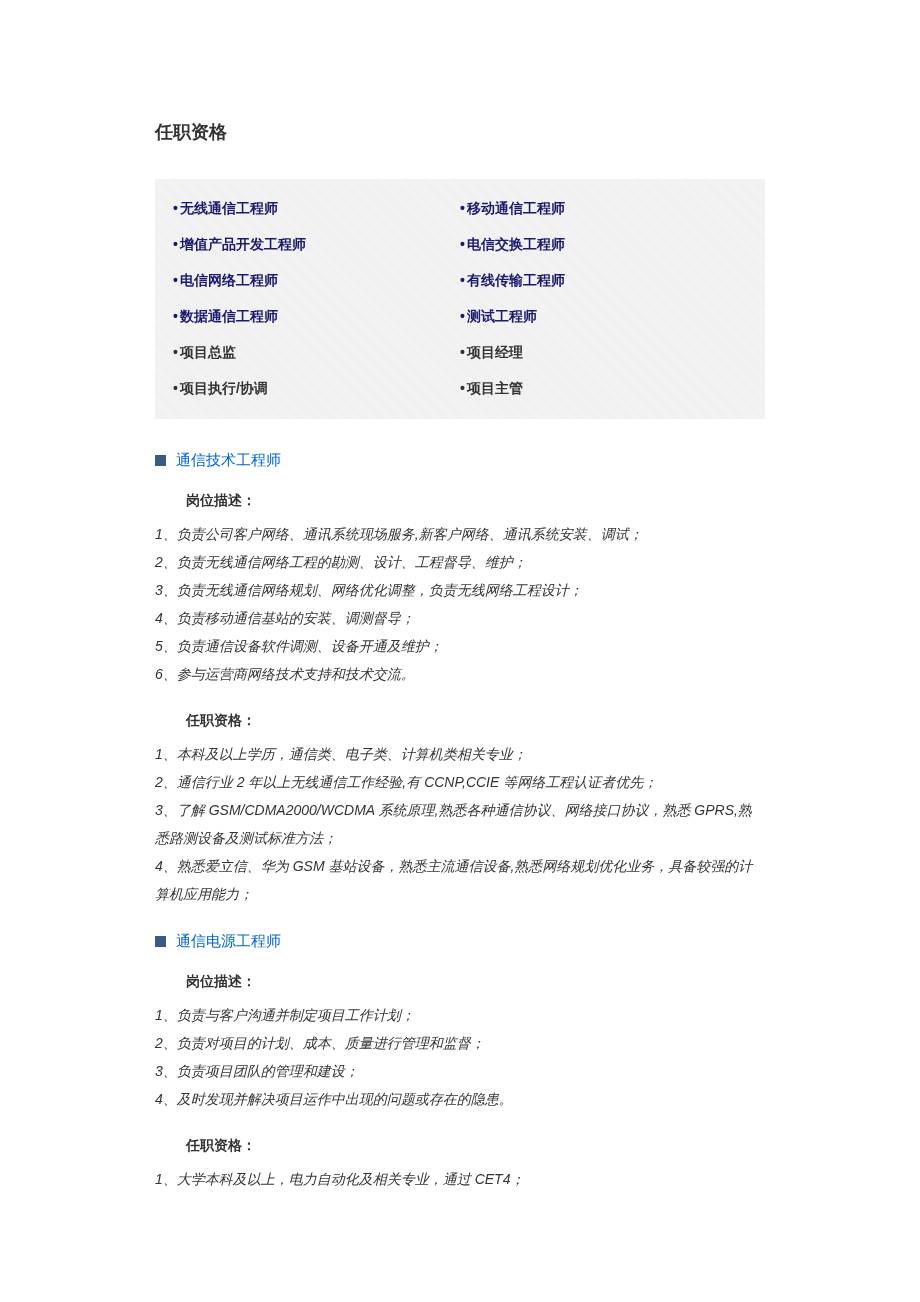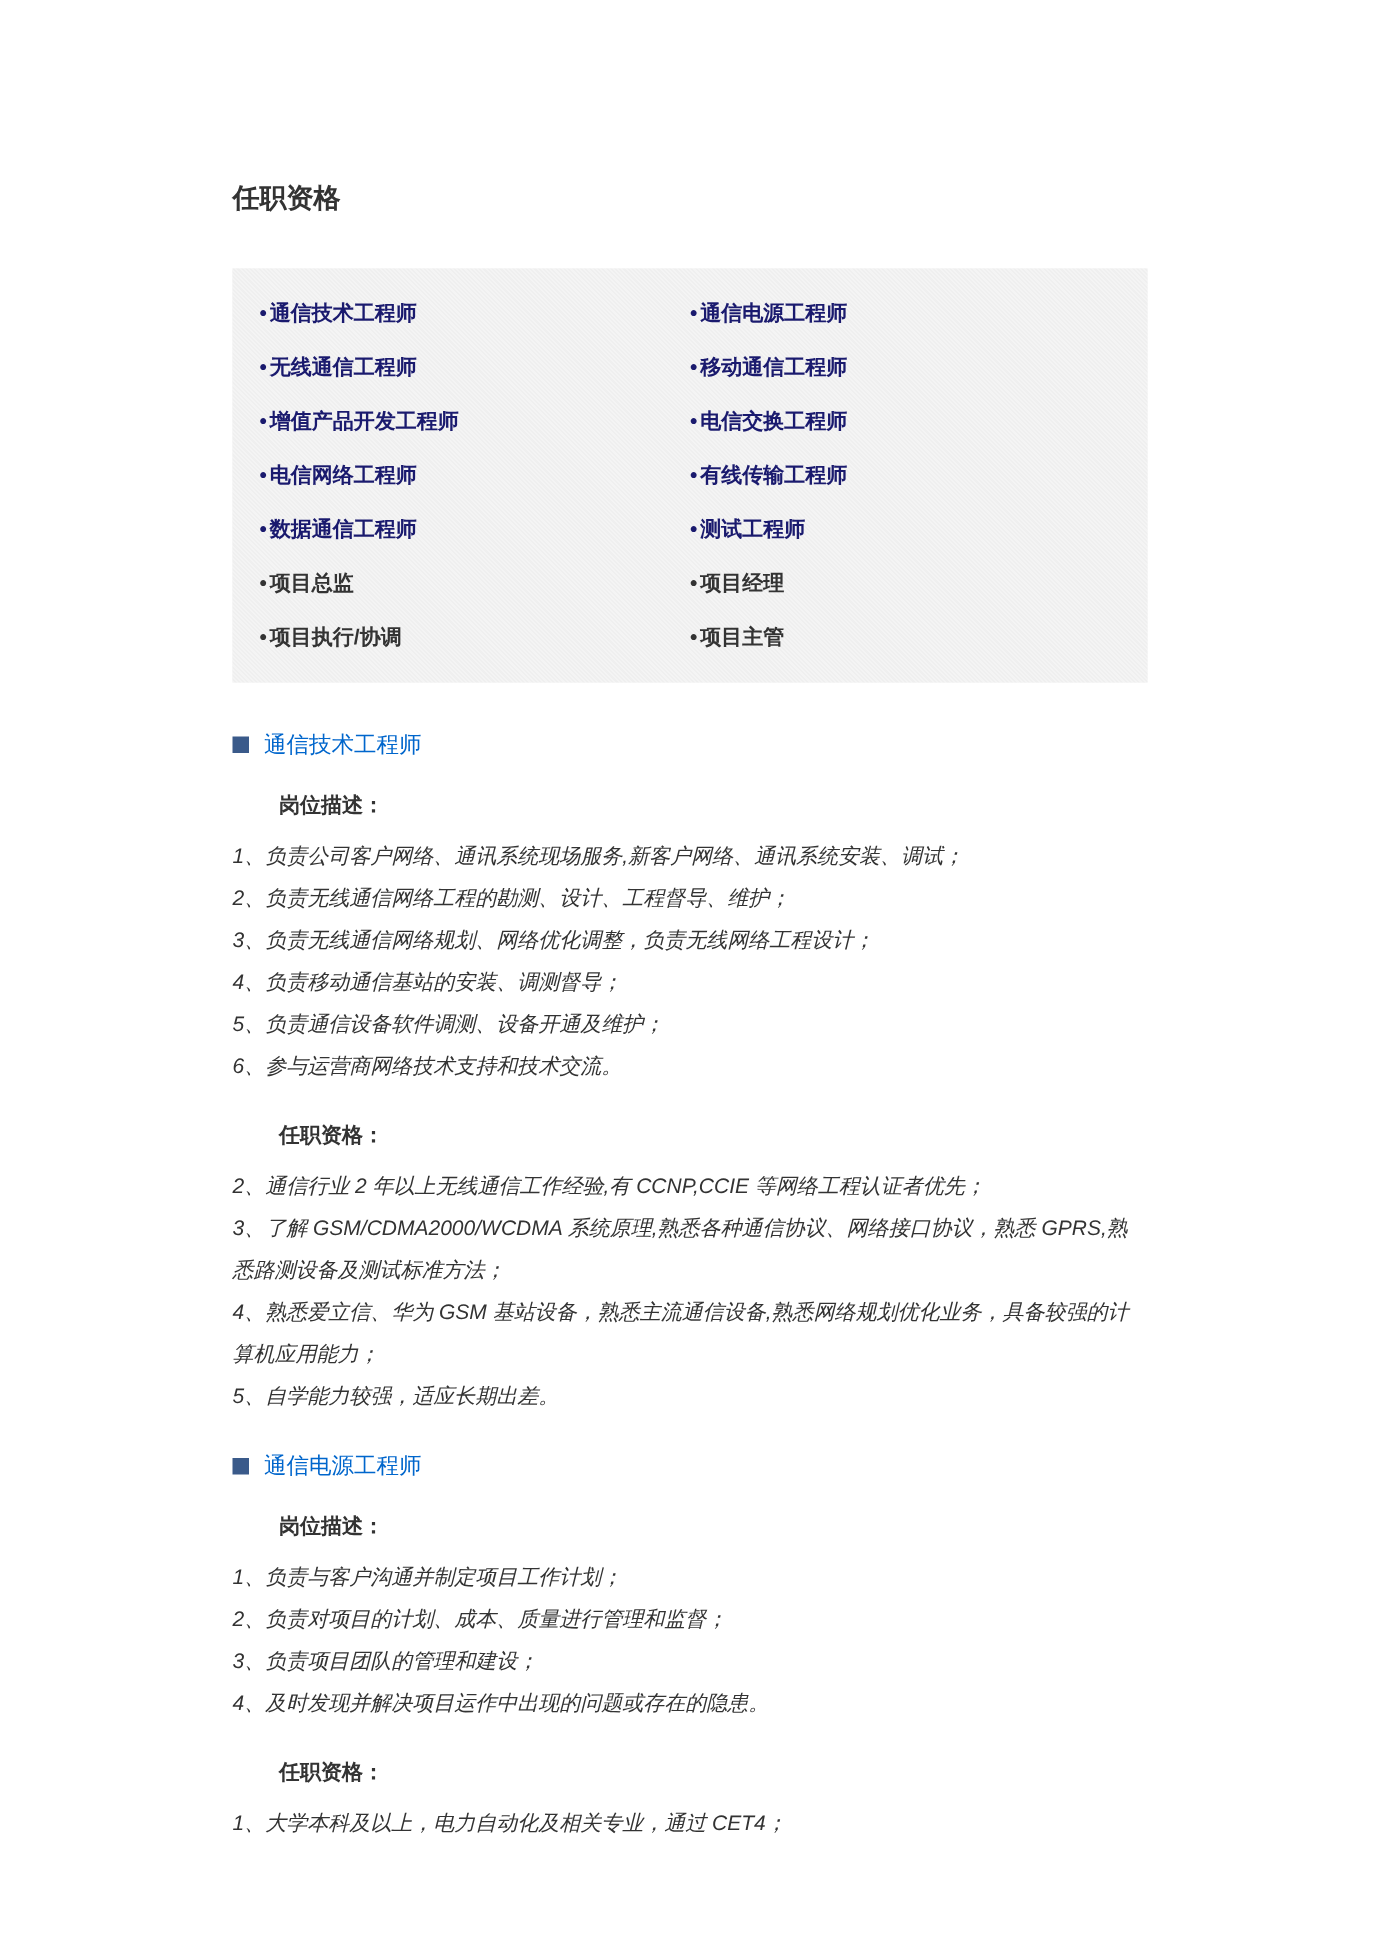--- a/index.html
+++ b/index.html
@@ -79,24 +79,20 @@
       line-height: 2.0;
     }
   </style>
 </head>
 <body>
 
 <h1 class="page-title">任职资格</h1>
 
 <div class="job-table" id="job-table">
     <div class="job-row">
-      <div class="job-cell job-cell-linked"><span class="bullet">•</span><span>通信技术工程师</span></div>
-      <div class="job-cell job-cell-linked"><span class="bullet">•</span><span>通信电源工程师</span></div>
-    </div>
-    <div class="job-row">
       <div class="job-cell job-cell-linked"><span class="bullet">•</span><span>无线通信工程师</span></div>
       <div class="job-cell job-cell-linked"><span class="bullet">•</span><span>移动通信工程师</span></div>
     </div>
     <div class="job-row">
       <div class="job-cell job-cell-linked"><span class="bullet">•</span><span>增值产品开发工程师</span></div>
       <div class="job-cell job-cell-linked"><span class="bullet">•</span><span>电信交换工程师</span></div>
     </div>
     <div class="job-row">
       <div class="job-cell job-cell-linked"><span class="bullet">•</span><span>电信网络工程师</span></div>
       <div class="job-cell job-cell-linked"><span class="bullet">•</span><span>有线传输工程师</span></div>
@@ -124,24 +120,24 @@
     <div class="content-list">
       <div class="content-line">1、负责公司客户网络、通讯系统现场服务,新客户网络、通讯系统安装、调试；</div>
       <div class="content-line">2、负责无线通信网络工程的勘测、设计、工程督导、维护；</div>
       <div class="content-line">3、负责无线通信网络规划、网络优化调整，负责无线网络工程设计；</div>
       <div class="content-line">4、负责移动通信基站的安装、调测督导；</div>
       <div class="content-line">5、负责通信设备软件调测、设备开通及维护；</div>
       <div class="content-line">6、参与运营商网络技术支持和技术交流。</div>
     </div>
     <div class="sub-heading">任职资格：</div>
     <div class="content-list">
+      <div class="content-line">1、本科及以上学历，通信类、电子类、计算机类相关专业；</div>
       <div class="content-line">2、通信行业 2 年以上无线通信工作经验,有 CCNP,CCIE 等网络工程认证者优先；</div>
       <div class="content-line">3、了解 GSM/CDMA2000/WCDMA 系统原理,熟悉各种通信协议、网络接口协议，熟悉 GPRS,熟悉路测设备及测试标准方法；</div>
       <div class="content-line">4、熟悉爱立信、华为 GSM 基站设备，熟悉主流通信设备,熟悉网络规划优化业务，具备较强的计算机应用能力；</div>
-      <div class="content-line">5、自学能力较强，适应长期出差。</div>
     </div>
     <div class="section-header">
       <div class="square-icon"></div>
       <span class="section-title">通信电源工程师</span>
     </div>
     <div class="sub-heading">岗位描述：</div>
     <div class="content-list">
       <div class="content-line">1、负责与客户沟通并制定项目工作计划；</div>
       <div class="content-line">2、负责对项目的计划、成本、质量进行管理和监督；</div>
       <div class="content-line">3、负责项目团队的管理和建设；</div>

